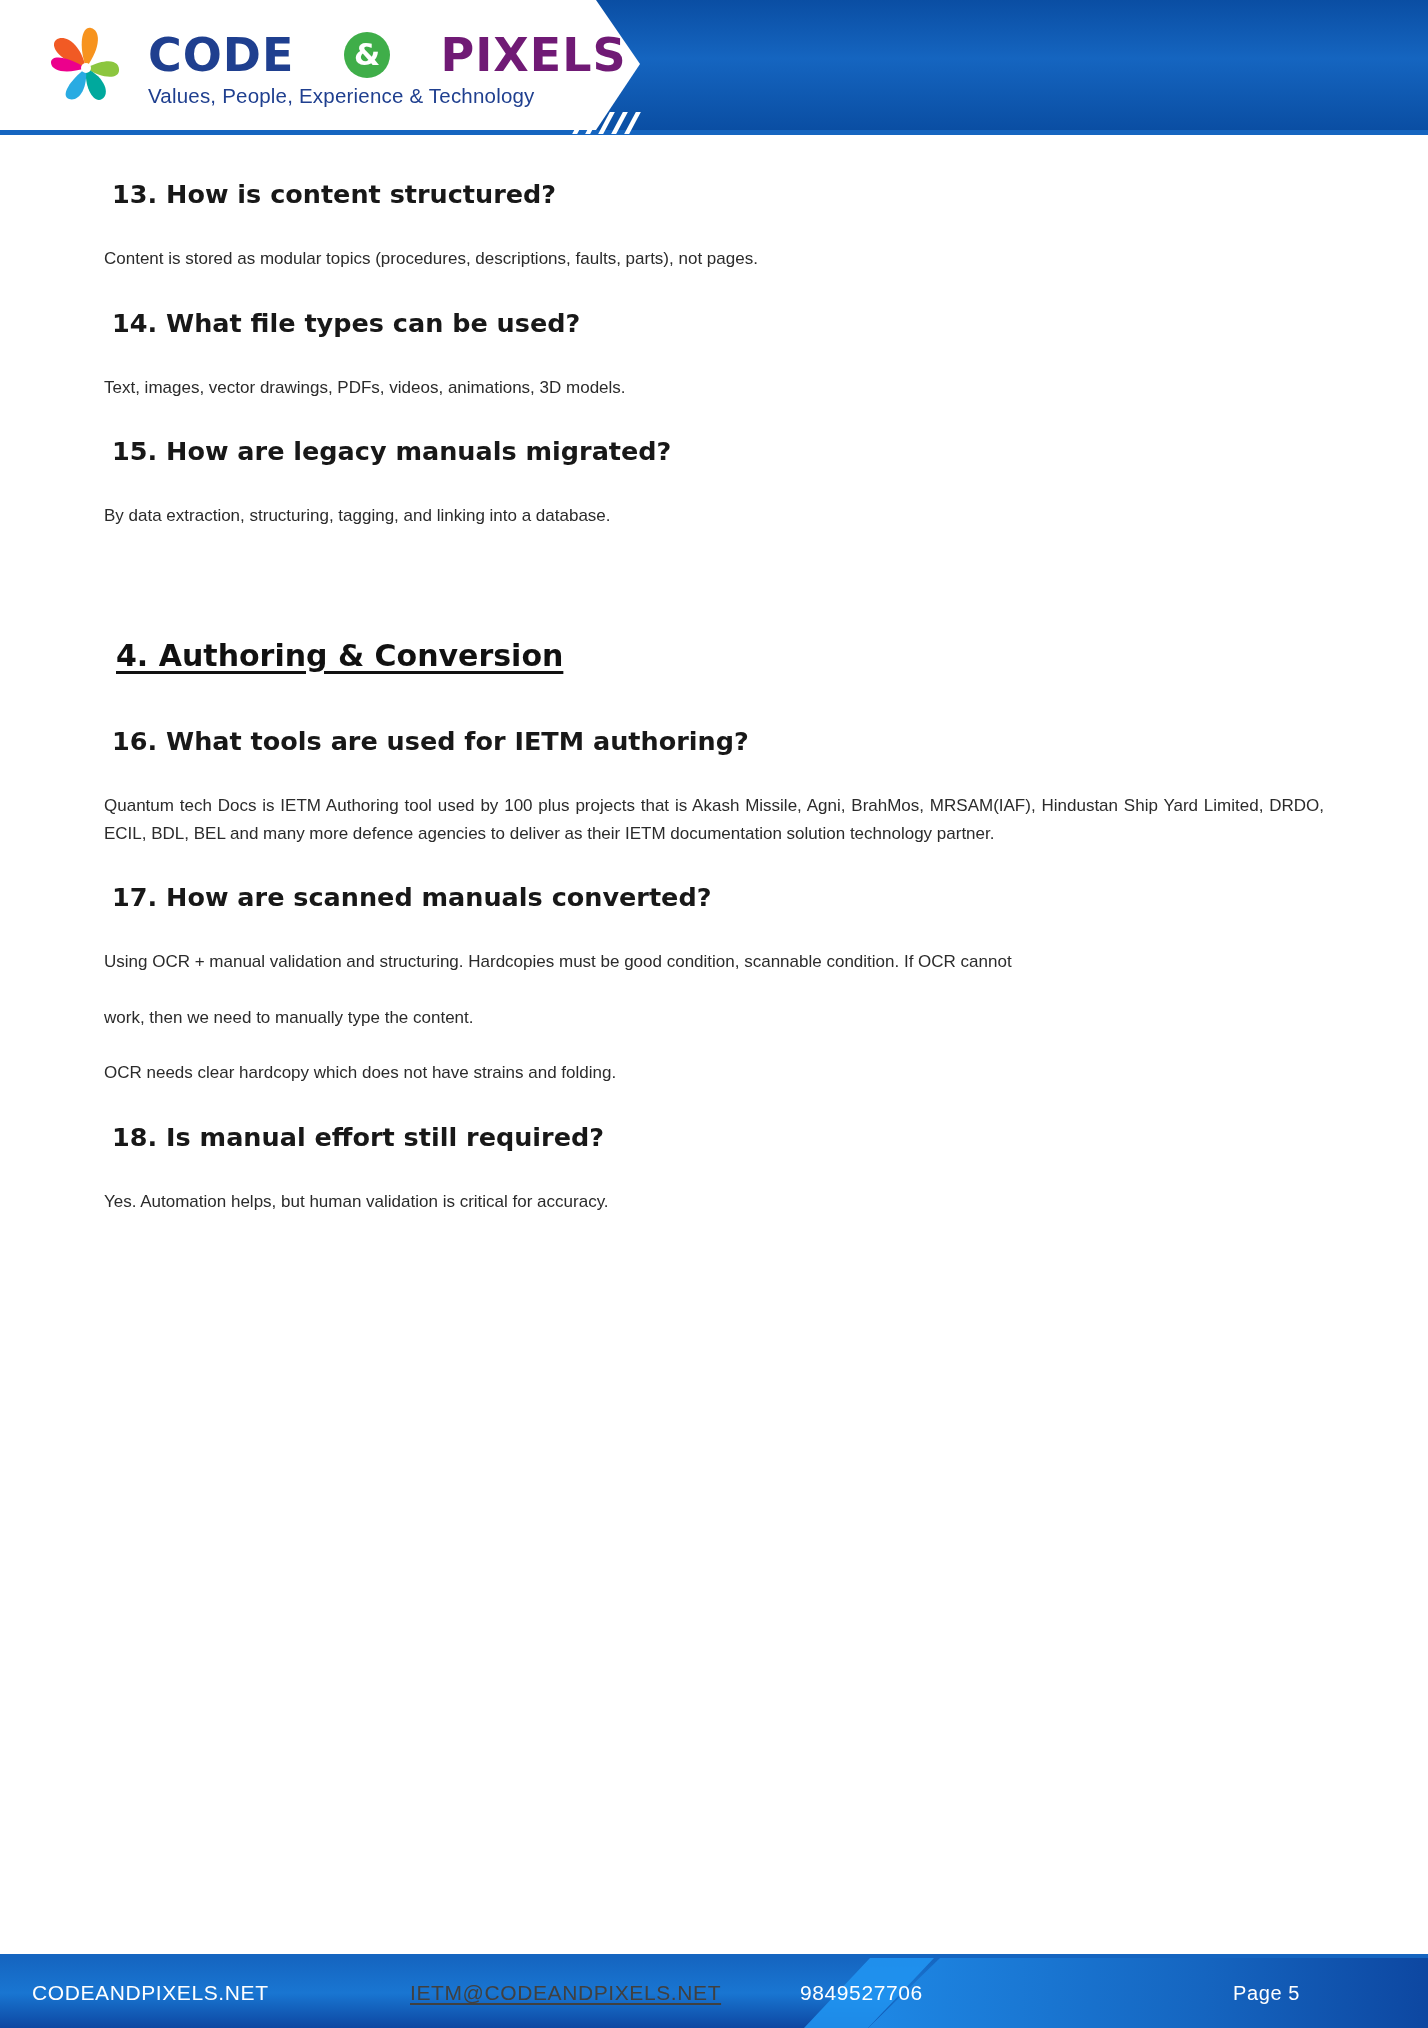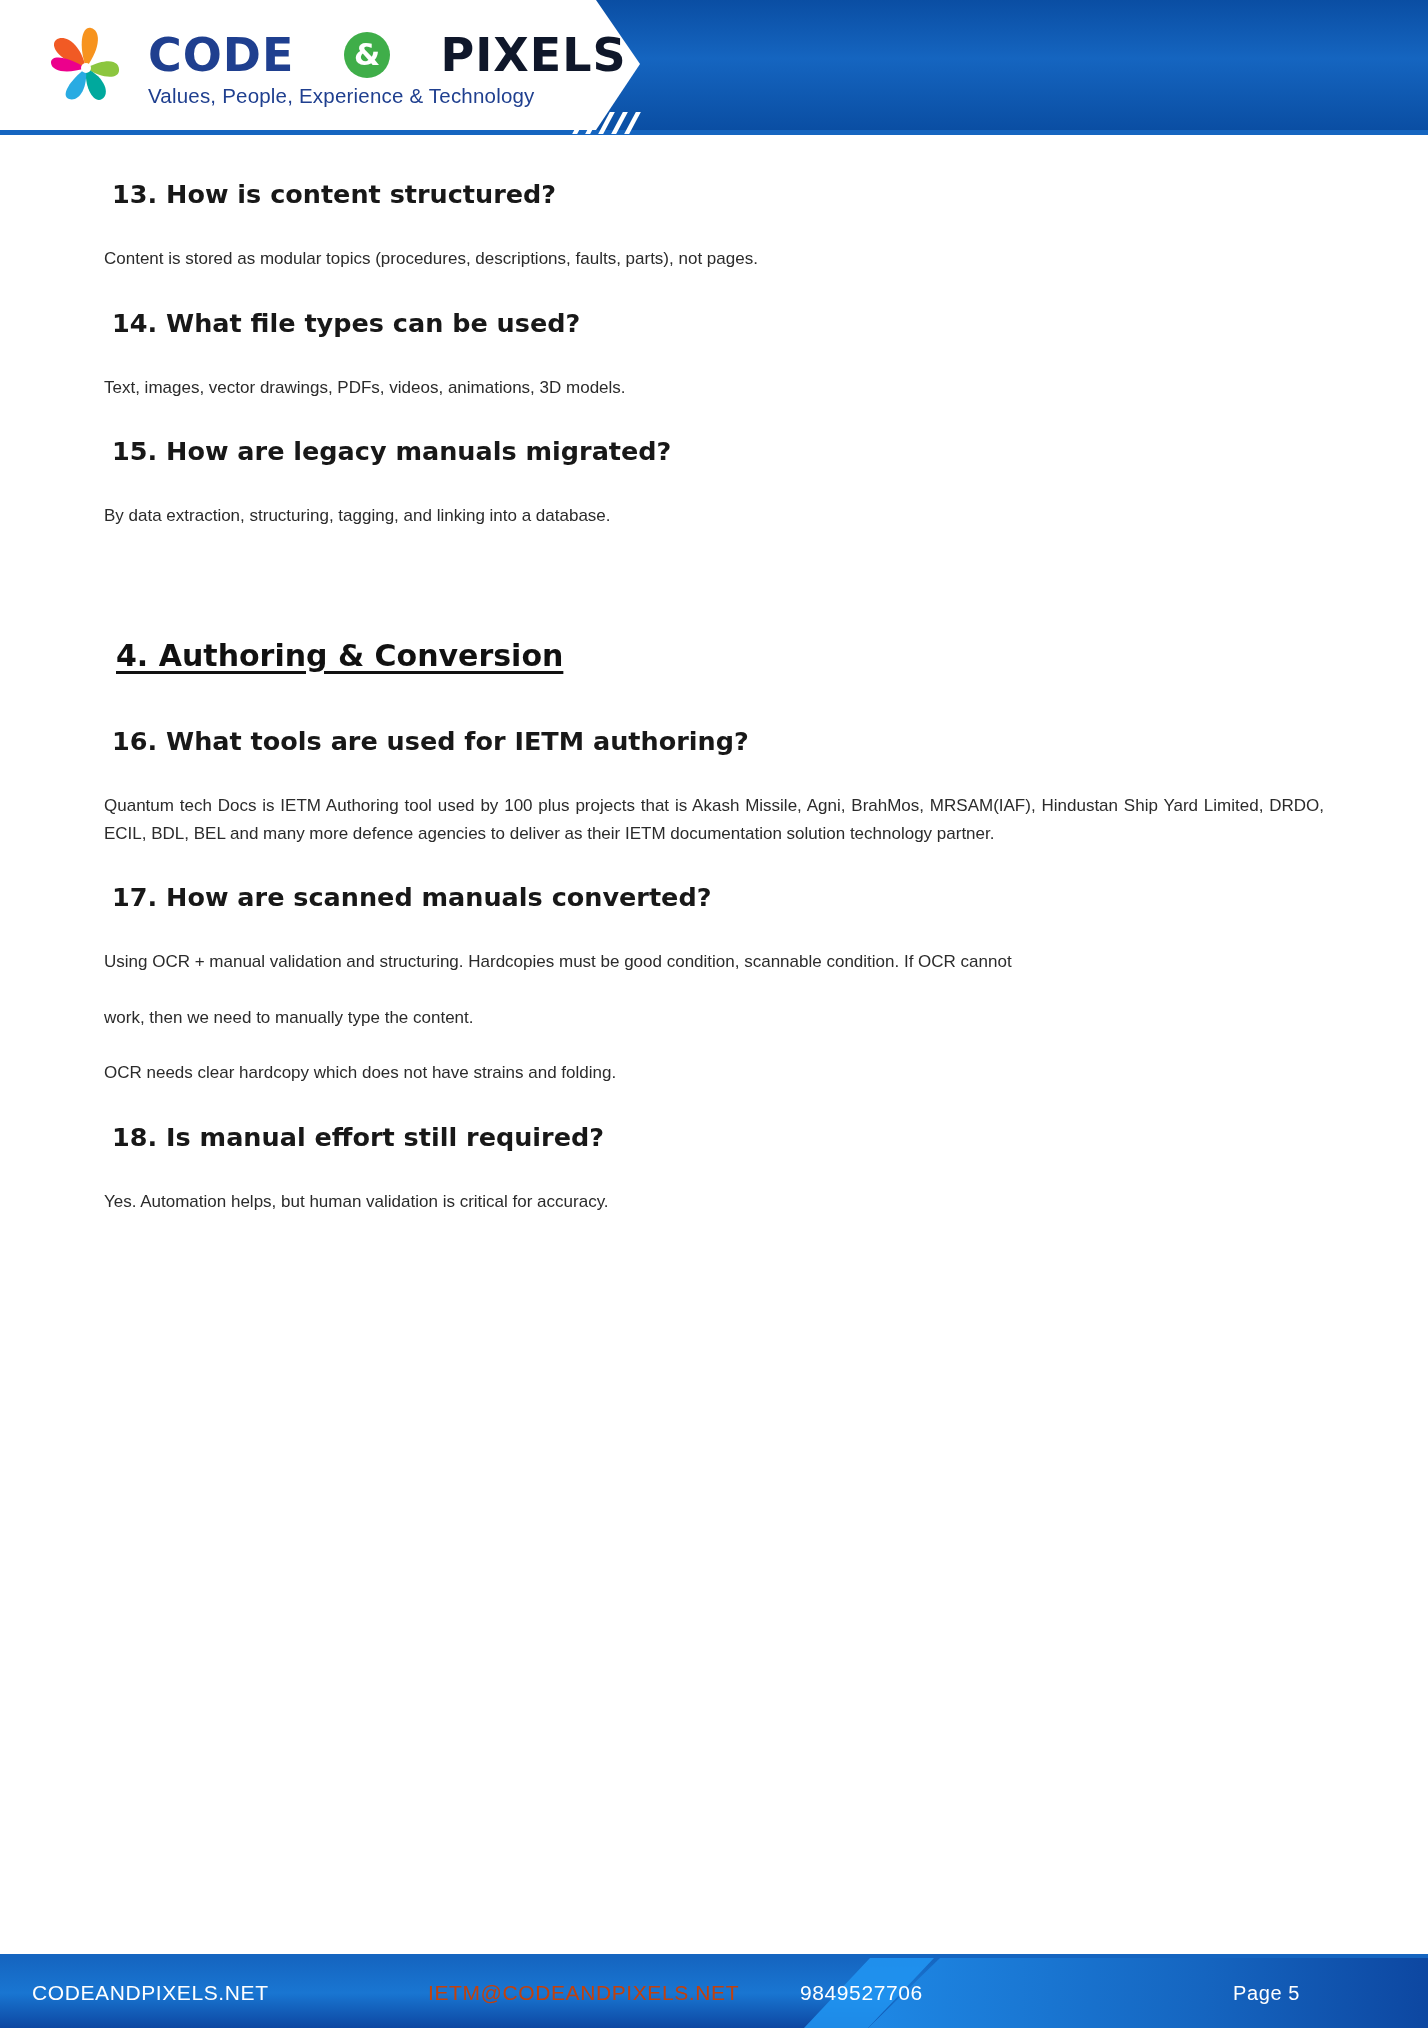--- a/index.html
+++ b/index.html
@@ -115,21 +115,21 @@
     align-items: center;
     justify-content: center;
     width: 46px;
     height: 46px;
     border-radius: 50%;
     background: #3fae49;
     color: #ffffff;
     font-size: 30px;
     margin: 0 10px;
   }
-  .logo-pixels { color: #0f172a; }
+  .logo-pixels { color: #701a75; }
   .logo-line2 {
     font-family: "Liberation Sans", sans-serif;
     font-size: 20.5px;
     color: #1f3f8f;
     letter-spacing: 0.2px;
     margin-top: 6px;
     white-space: nowrap;
   }
 
   
@@ -225,23 +225,24 @@
     height: 70px;
     display: flex;
     align-items: center;
     color: #ffffff;
     font-size: 21px;
     letter-spacing: 0.6px;
   }
   .f-site { position: absolute; left: 32px; }
   .f-mail {
     position: absolute;
-    left: 428px;
+    left: 410px;
+    text-decoration: underline;
     text-underline-offset: 3px;
-    color: #c2410c;
+    color: #404040;
   }
   .f-phone { position: absolute; left: 800px; }
   .f-page { position: absolute; right: 128px; font-size: 20px; }
 </style>
 </head>
 <body>
 
 <div class="page-header">
   <div class="header-blue-band"></div>
 

